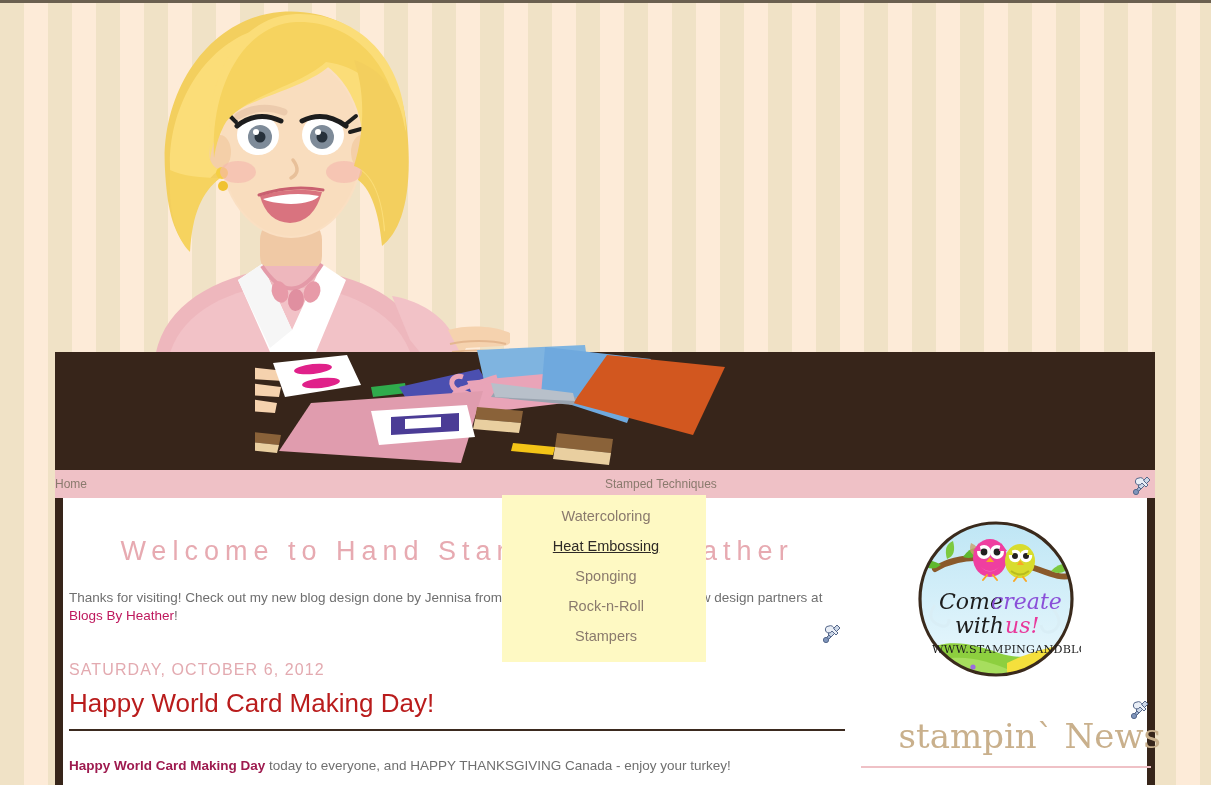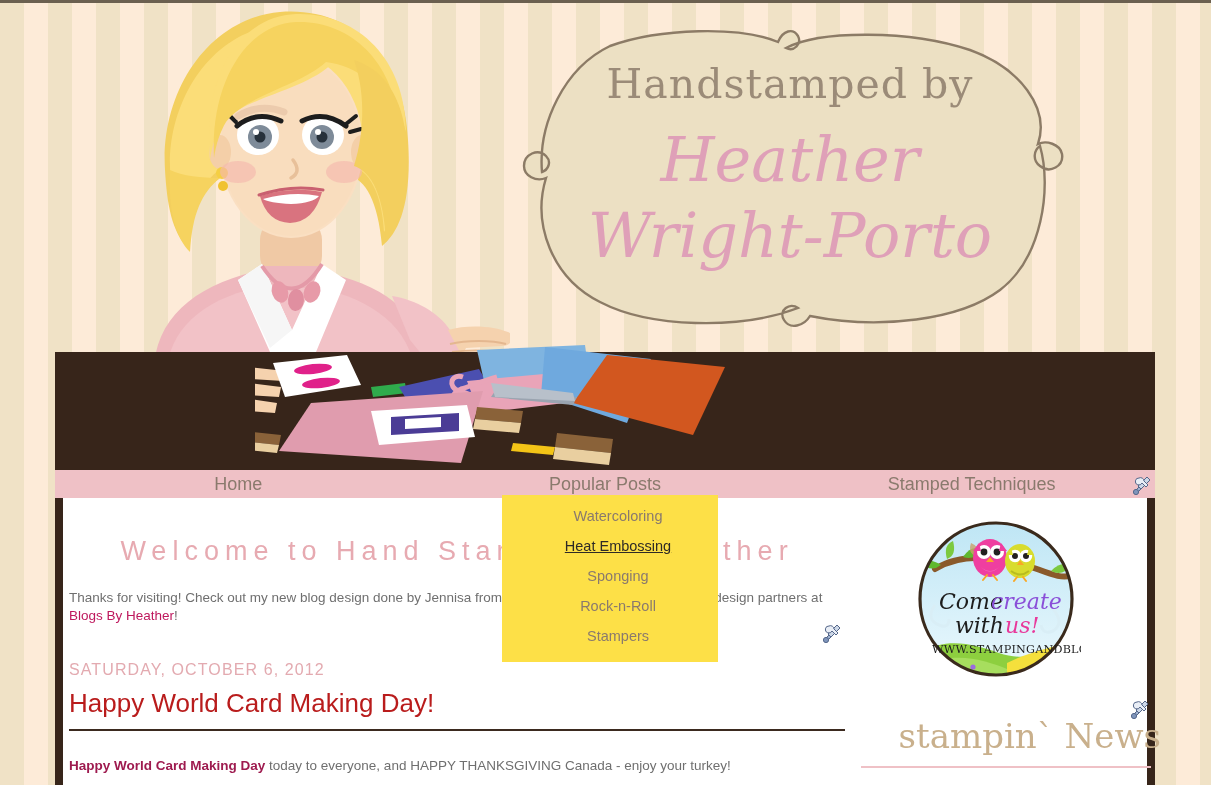--- a/index.html
+++ b/index.html
@@ -76,39 +76,39 @@
 
   
   .navbar {
     position: absolute; left: 55px; top: 470px; width: 1100px; height: 28px;
     background: #efc1c6;
     display: flex; align-items: center;
     z-index: 20;
   }
   .nav-item {
     flex: 1 1 0;
-    text-align: center;
-    font-size: 18px;
+    text-align: left;
+    font-size: 12px;
     color: #8a7a6d;
     font-family: "Liberation Sans", sans-serif;
     cursor: pointer;
     white-space: nowrap;
   }
   .nav-item.has-menu { position: relative; }
 
   .nav-wrench {
     position: absolute; right: 2px; top: 4px; width: 22px; height: 22px;
     z-index: 40;
   }
 
   
   .dropdown {
     position: absolute; left: 502px; top: 495px; width: 200px;
-    background: #fde047;
-    padding: 6px 0 11px 16px;
+    background: #fef9c3;
+    padding: 6px 0 11px 4px;
     z-index: 30;
   }
   .dropdown-item {
     text-align: center;
     font-size: 14.5px;
     color: #8a7a6d;
     padding: 7px 0 7px 0;
     cursor: pointer;
   }
   .dropdown-item.active {
@@ -325,53 +325,24 @@
         </g>
         <g>
           <polygon points="302,88 358,94 356,108 300,102" fill="#8a6239"></polygon>
           <polygon points="300,102 356,108 354,120 298,114" fill="#e9cfa0"></polygon>
         </g>
 
         <polygon points="258,98 300,102 298,110 256,106" fill="#f3c417"></polygon>
       </svg>
     </div>
 
-    <div class="label-frame">
-      <svg viewBox="0 0 600 325" xmlns="http://www.w3.org/2000/svg">
-        <path d="M120 28
-                 C170 10 250 8 288 24
-                 C293 12 303 10 308 18
-                 C312 26 304 34 296 30
-                 C330 12 420 12 480 32
-                 C530 50 560 90 548 126
-                 C556 122 570 126 572 136
-                 C574 148 560 156 550 148
-                 C542 142 544 132 550 128
-                 C562 170 552 240 510 272
-                 C470 302 390 312 320 298
-                 C314 308 300 312 294 302
-                 C288 292 300 284 308 290
-                 C250 312 160 310 110 284
-                 C62 260 42 206 56 160
-                 C46 164 34 158 34 148
-                 C34 136 48 130 56 138
-                 C62 144 58 152 52 154
-                 C48 106 74 50 120 28 Z" fill="#ece0c3" stroke="#8c7b66" stroke-width="2.4"></path>
-      </svg>
-      <div class="title-block">
-        <div class="title-line1">Handstamped by</div>
-        <div class="title-line2">Heather</div>
-        <div class="title-line3">Wright-Porto</div>
-      </div>
-    </div>
   </div>
 
   <div class="navbar">
     <div class="nav-item">Home</div>
-    <div class="nav-item">Popular Posts</div>
     <div class="nav-item has-menu">Stamped Techniques</div>
     <div class="nav-wrench">
       <svg viewBox="0 0 22 22" xmlns="http://www.w3.org/2000/svg">
         <path d="M4 17 L13 8 L15 10 L6 19 Z" fill="#9db1d0" stroke="#55678a" stroke-width="1"></path>
         <circle cx="5" cy="18" r="2.6" fill="#7f95bb" stroke="#55678a" stroke-width="1"></circle>
         <path d="M16 3 L19 6 L10 15 L7 12 Z" fill="#cdd8e8" stroke="#55678a" stroke-width="1"></path>
         <path d="M8 4 a3.5 3.5 0 1 0 3 5 L15 13 L17 11 L13 7 a3.5 3.5 0 0 0 -5 -3 Z" fill="#e9eef6" stroke="#55678a" stroke-width="1"></path>
       </svg>
     </div>
   </div>

